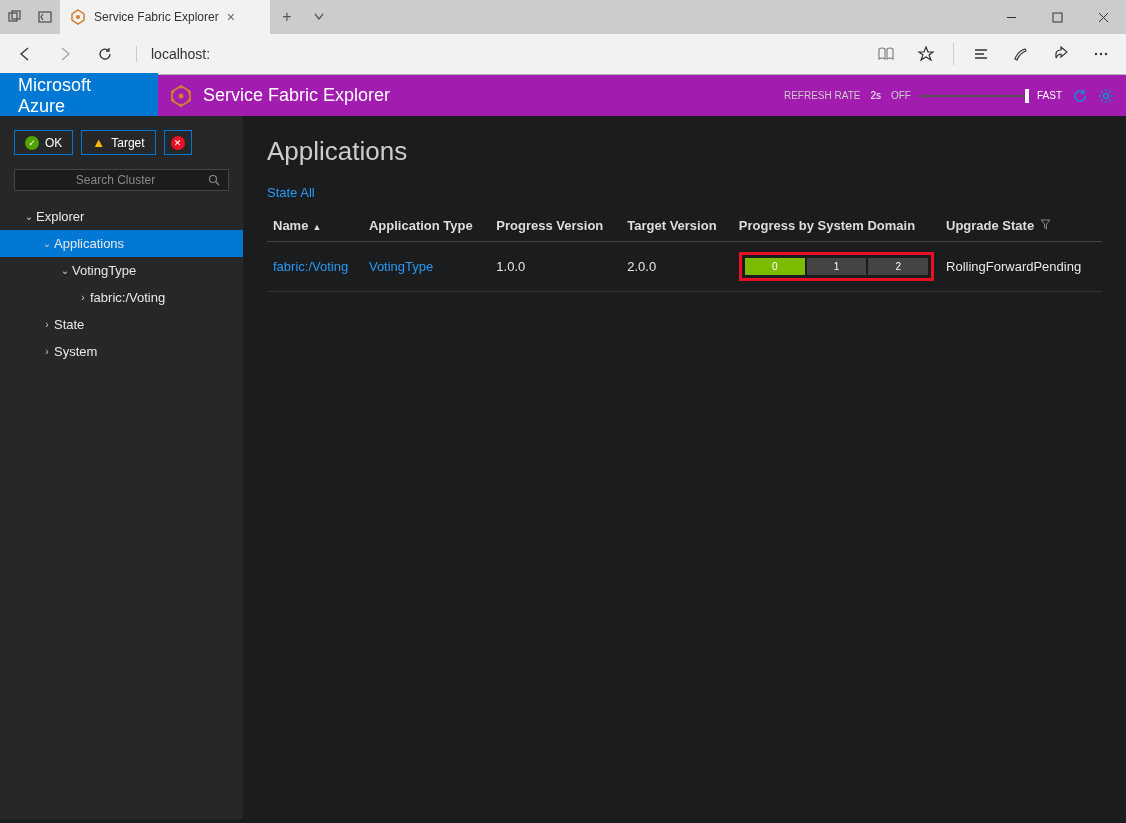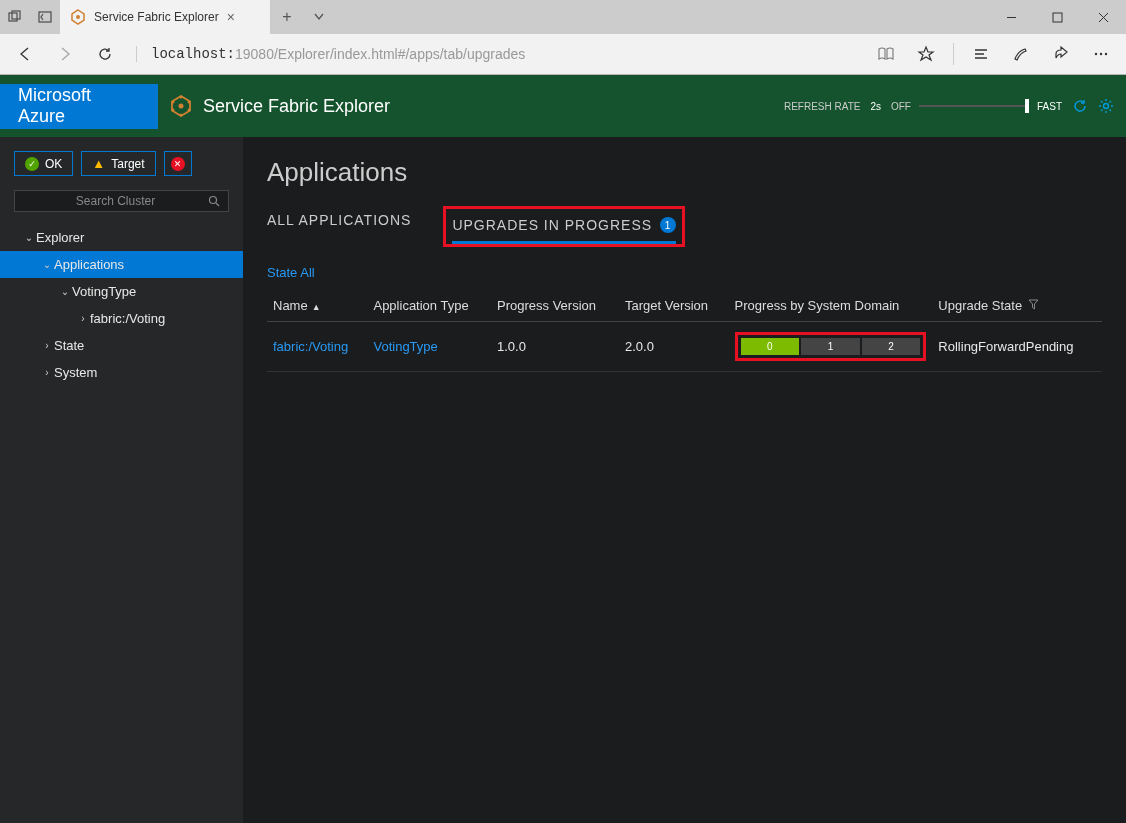--- a/index.html
+++ b/index.html
@@ -14,26 +14,26 @@
 .tab-favicon { width: 16px; height: 16px; }
 .tab-title { font-size: 12px; color: #333; }
 .tab-close { color: #666; font-size: 14px; }
 .new-tab { width: 34px; display: flex; align-items: center; justify-content: center; color: #555; font-size: 16px; }
 .chev-tab { width: 30px; display: flex; align-items: center; justify-content: center; color: #555; font-size: 14px; }
 .title-right { margin-left: auto; display: flex; }
 .win-btn { width: 46px; height: 34px; display: flex; align-items: center; justify-content: center; color: #333; font-size: 12px; }
 .addr-bar { background: #f2f2f2; height: 41px; display: flex; align-items: center; padding: 0 8px; gap: 6px; border-bottom: 1px solid #b5b5b5; }
 .nav-btn { width: 34px; height: 34px; display: flex; align-items: center; justify-content: center; color: #555; }
 .url-box { flex: 1; display: flex; align-items: center; padding: 0 6px; font-size: 14px; color: #999; }
-.url-box .typed { color: #333; font-family: Liberation Mono, monospace; }
+.url-box .typed { color: #333; }
 .addr-right { display: flex; align-items: center; gap: 6px; }
 .addr-icn { width: 34px; height: 34px; display: flex; align-items: center; justify-content: center; color: #555; }
 
 
-.app-header { background: #14532d; height: 62px; display: flex; align-items: center; }
+.app-header { background: #a21caf; height: 41px; display: flex; align-items: center; }
 .brand { background: #0078d4; color: #fff; font-size: 18px; font-weight: 300; height: 45px; display: flex; align-items: center; padding: 0 18px; width: 158px; }
 .app-logo { width: 45px; height: 45px; display: flex; align-items: center; justify-content: center; }
 .app-title { color: #fff; font-size: 18px; font-weight: 300; }
 .header-right { margin-left: auto; display: flex; align-items: center; gap: 10px; padding-right: 12px; color: #ccc; font-size: 10px; }
 .slider-wrap { display: flex; align-items: center; gap: 8px; }
 .slider { width: 110px; height: 2px; background: #555; position: relative; }
 .slider-thumb { position: absolute; right: 0; top: -6px; width: 4px; height: 14px; background: #fff; }
 .hdr-icn { color: #0099dd; font-size: 14px; }
 .gear-icn { color: #0099dd; font-size: 14px; }
 
@@ -67,21 +67,21 @@
 .tabx.active { border-bottom: 3px solid #0078d4; }
 .tabx .badge { display: inline-flex; width: 16px; height: 16px; border-radius: 50%; background: #0078d4; color: #fff; font-size: 10px; align-items: center; justify-content: center; margin-left: 3px; vertical-align: top; }
 .highlight-wrap { border: 3px solid #e81123; padding: 2px 6px 0 6px; }
 .toolbar { display: flex; align-items: center; gap: 14px; margin-bottom: 10px; }
 .search-list { border: 1px solid #444; background: #1b1c1d; display: flex; align-items: center; padding: 3px 8px; width: 320px; }
 .search-list input { flex: 1; background: transparent; border: none; color: #ccc; font-size: 12px; outline: none; }
 .search-list input::placeholder { color: #888; }
 .reset { color: #2899f5; font-size: 13px; cursor: pointer; }
 
 table { width: 100%; border-collapse: collapse; font-size: 13px; }
-th { text-align: left; padding: 8px 6px; border-bottom: 1px solid #444; color: #ddd; font-weight: 400; }
+th { text-align: left; padding: 8px 6px; border-bottom: 1px solid #444; color: #ddd; font-weight: 700; }
 th .sort { font-size: 9px; margin-left: 4px; }
 th .filt { font-size: 11px; margin-left: 6px; color: #888; }
 td { padding: 10px 6px; border-bottom: 1px solid #333; color: #e8e8e8; vertical-align: middle; }
 td.link { color: #2899f5; }
 .progress-cell { display: flex; gap: 2px; border: 3px solid #e81123; padding: 3px; }
 .ud { flex: 1; height: 17px; display: flex; align-items: center; justify-content: center; color: #fff; font-size: 10px; }
 .ud-done { background: #7dbb00; }
 .ud-pend { background: #444; }
 
 svg { display: block; }
@@ -152,21 +152,20 @@
         </svg>
       </div>
     <div class="nav-btn">
         <svg width="18" height="18" viewBox="0 0 18 18">
           <path d="M14 9 A5 5 0 1 1 12.5 5.5" fill="none" stroke="#333" stroke-width="1.3"></path>
           <path d="M13 3 L13 6 L10 6" fill="none" stroke="#333" stroke-width="1.3"></path>
         </svg>
       </div>
     <div class="url-box" style="border-left:1px solid #ccc; margin-left:8px; padding-left:14px;">
       <span class="typed">localhost:</span>
-        <span>19080/Explorer/index.html#/apps/tab/upgrades</span>
     </div>
     <div class="addr-right">
       <div class="addr-icn">
           <svg width="18" height="18" viewBox="0 0 18 18">
             <path d="M2 4 Q5 2 8 4 L8 14 Q5 12 2 14 Z M10 4 Q13 2 16 4 L16 14 Q13 12 10 14 Z" fill="none" stroke="#777" stroke-width="1.1"></path>
           </svg>
         </div>
       <div class="addr-icn">
           <svg width="18" height="18" viewBox="0 0 18 18">
             <path d="M9 2 L11 7 L16 7 L12 10 L14 15 L9 12 L4 15 L6 10 L2 7 L7 7 Z" fill="none" stroke="#333" stroke-width="1.2"></path>
@@ -288,29 +287,20 @@
         </div>
       <div class="tree-item ti-1">
           <span class="tree-chev">›</span>
           <span>System</span>
         </div>
     </div>
   </div>
 
   <div class="content">
     <div class="page-title">Applications</div>
-    <div class="tabs">
-      <div class="tabx">ALL APPLICATIONS</div>
-      <div class="highlight-wrap">
-        <div class="tabx active">
-          <span>UPGRADES IN PROGRESS</span>
-          <span class="badge">1</span>
-        </div>
-      </div>
-    </div>
     <div class="toolbar">
       <span class="reset">State All</span>
     </div>
     <table>
       <thead>
         <tr>
           <th><span>Name</span><span class="sort">▲</span></th>
           <th>Application Type</th>
           <th>Progress Version</th>
           <th>Target Version</th>

